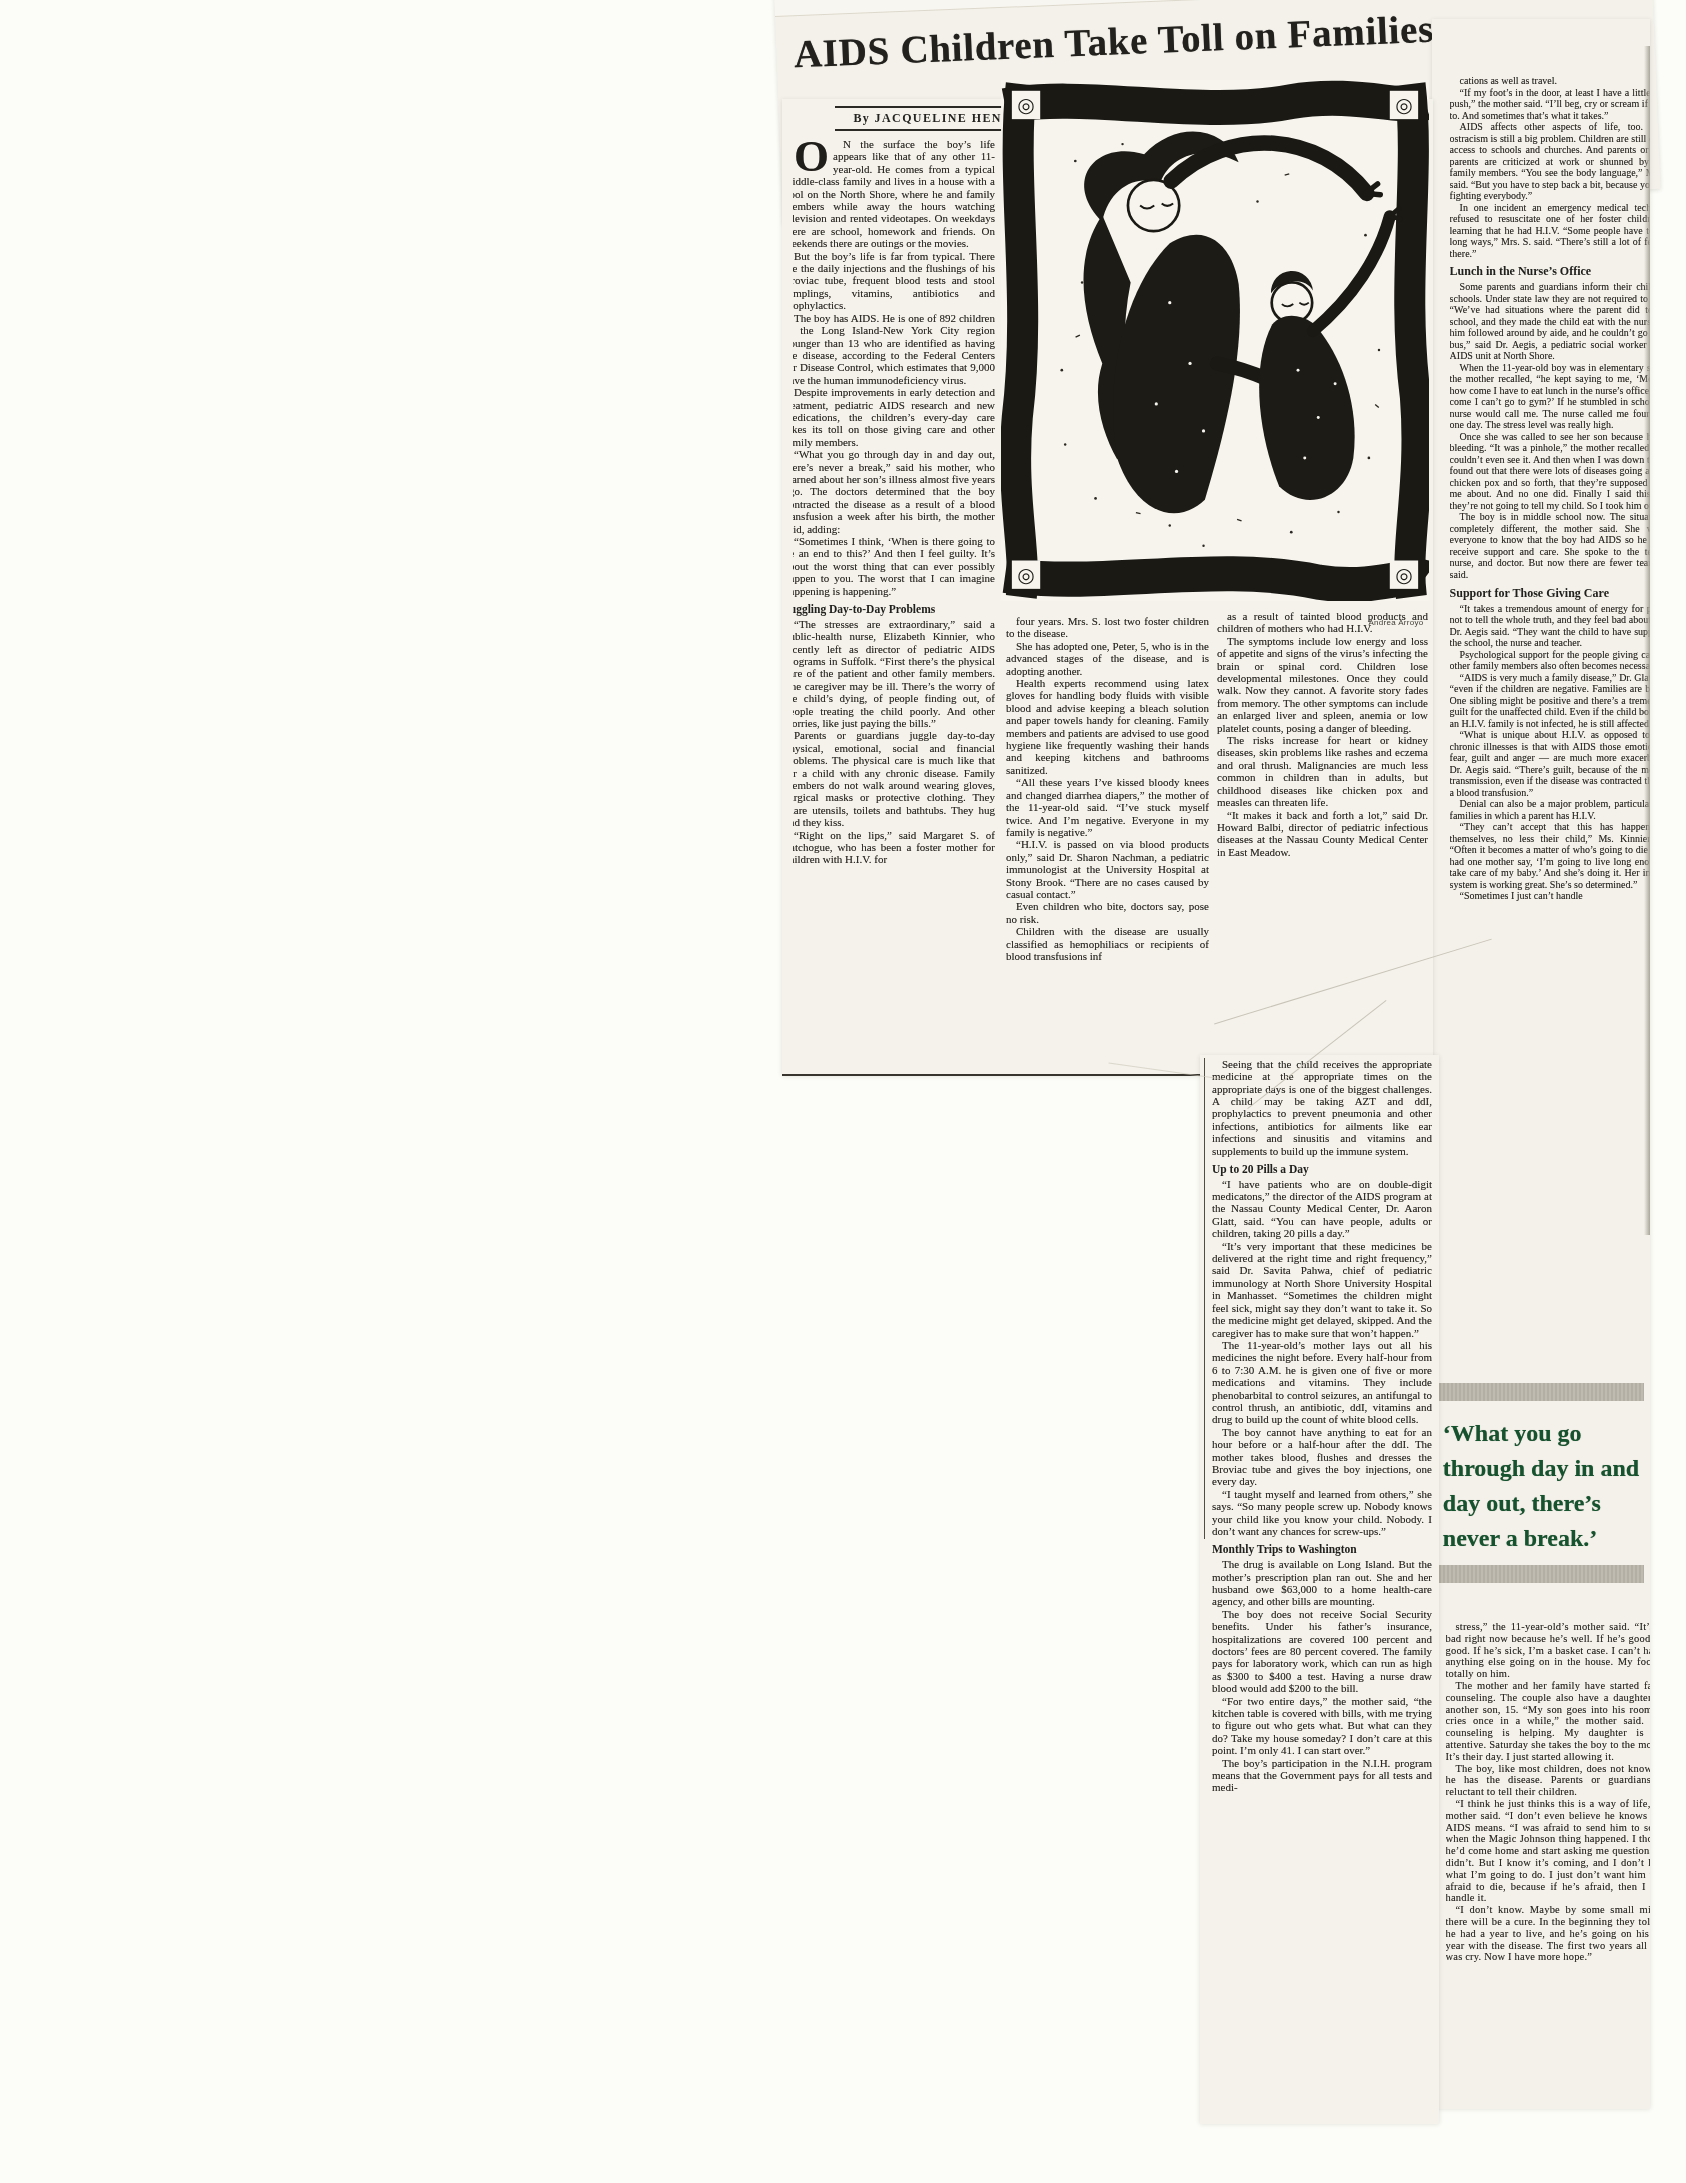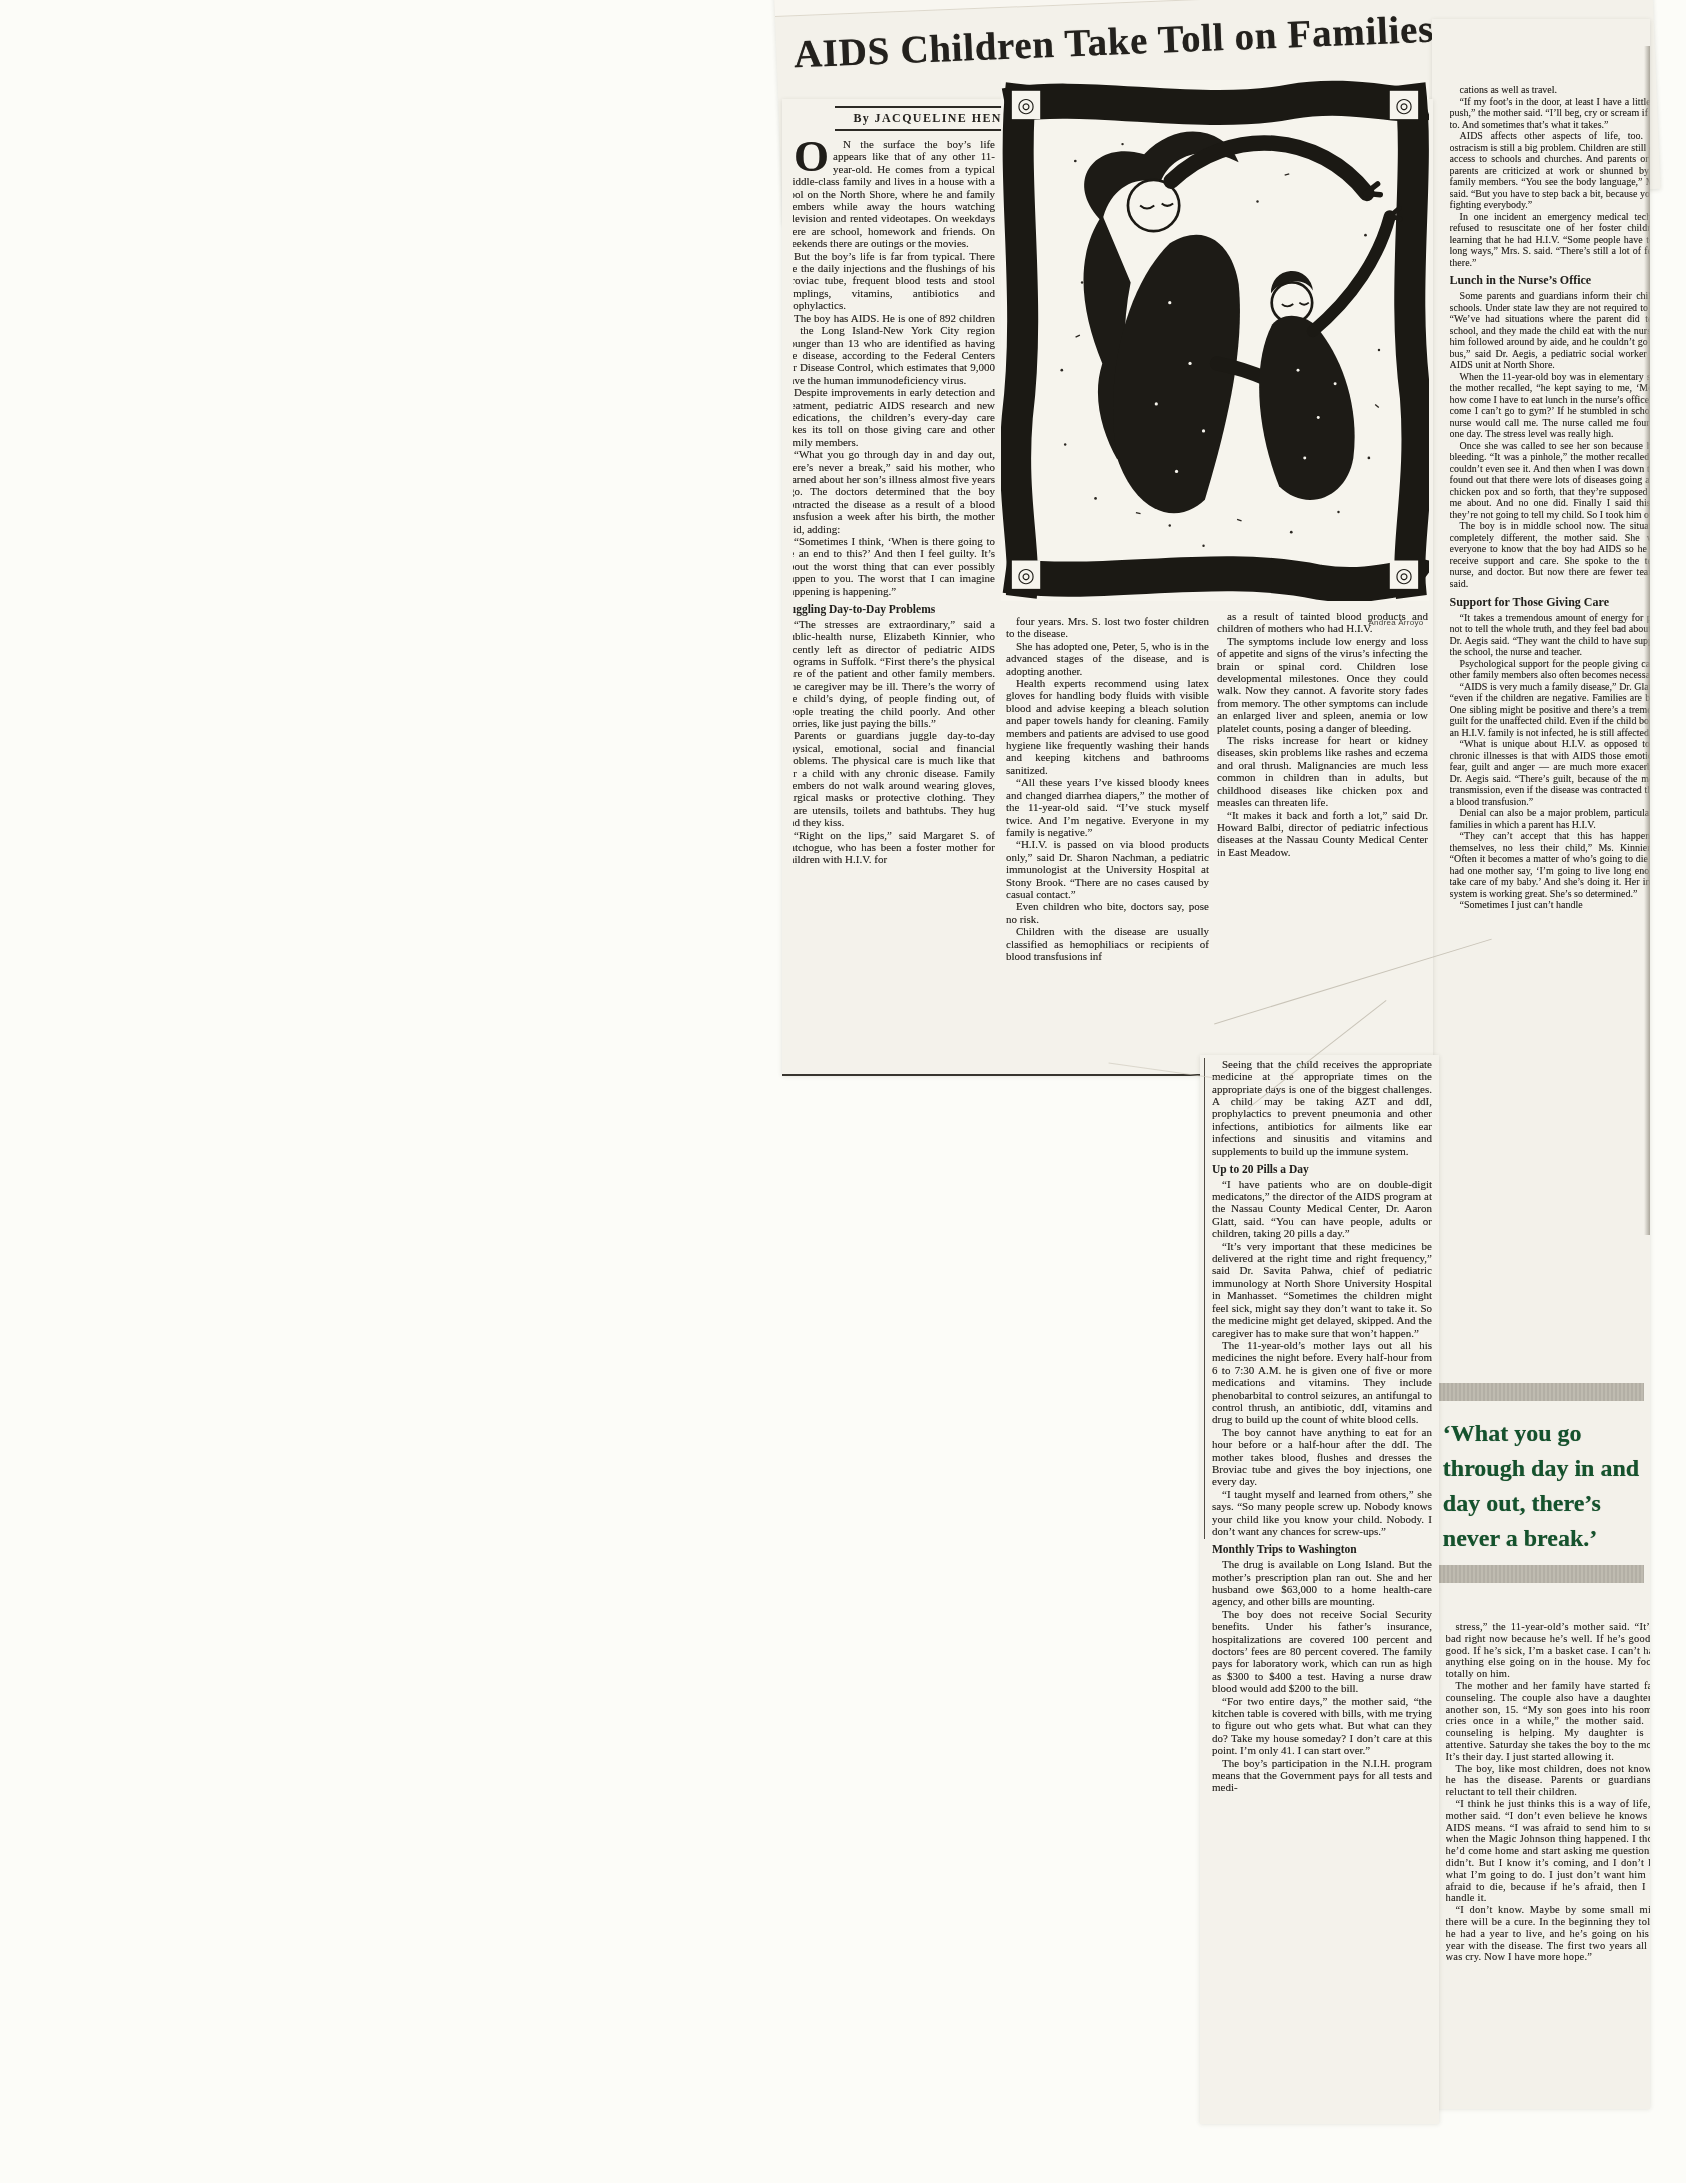--- a/index.html
+++ b/index.html
@@ -30,21 +30,21 @@
   .dropcap{float:left;font:700 45px/35px "Liberation Serif",serif;padding:1.4px 4px 0 0;color:#201e1a;}
   .illus{position:absolute;left:219px;top:-19px;width:428px;height:521px;}
   .credit{position:absolute;right:9.5px;top:519px;font:8px "Liberation Sans",sans-serif;color:#44403a;letter-spacing:0.3px;}
   
   .clip-mid{left:1200px;top:1055px;width:239px;height:1069px;z-index:2;}
   .clip-mid::before{content:"";position:absolute;left:4px;top:2.7px;width:1.4px;height:481px;background:#514c44;}
   .colmid{left:12px;top:2.7px;width:220px;height:1062px;}
   
   .clip-right{left:1432px;top:19px;width:218px;height:2090px;z-index:1;overflow:hidden;background:#f3f1ea;}
   .clip-right::after{content:"";position:absolute;right:0;top:27px;width:6px;height:1189px;background:linear-gradient(to left,#aaa69b,rgba(170,166,155,0));}
-  .col4{left:17.6px;top:65px;width:226px;}
+  .col4{left:17.6px;top:56px;width:226px;}
   .col4 .para{font-size:10px;line-height:11.5px;}
   .col4 .subhead{font-size:12px;margin:5.4px 0 2px;}
   .col5{left:13.5px;top:1602px;width:227px;}
   .col5 .para{font-size:10.5px;line-height:11.8px;letter-spacing:0.2px;}
   .pullquote-wrap{position:absolute;left:6.8px;top:1364px;width:205px;}
   .pq-bar{height:17.6px;background:repeating-linear-gradient(90deg,#a8a49a 0 2px,#b6b2a7 2px 4px),#aca89d;opacity:.85;}
   .pq-text{padding:15px 0 9.5px 4px;font:700 24px/35px "Liberation Serif",serif;color:#14532d;text-shadow:0 0 0.7px rgba(46,43,38,.5);}
   
   .fold{position:absolute;background:#c9c4b8;z-index:3;}
   .fold-1{left:1208px;top:981px;width:290px;height:1.4px;transform:rotate(-17deg);}

